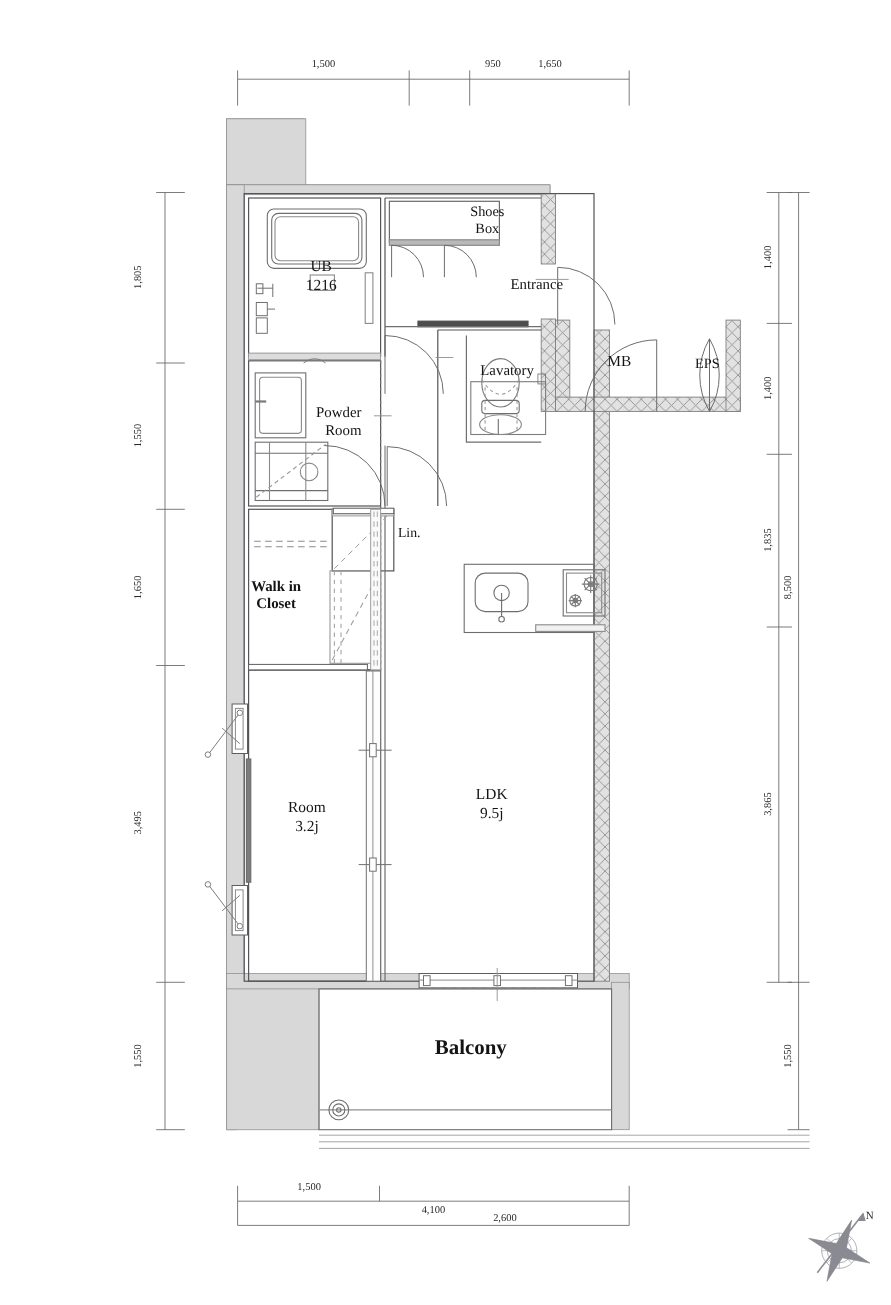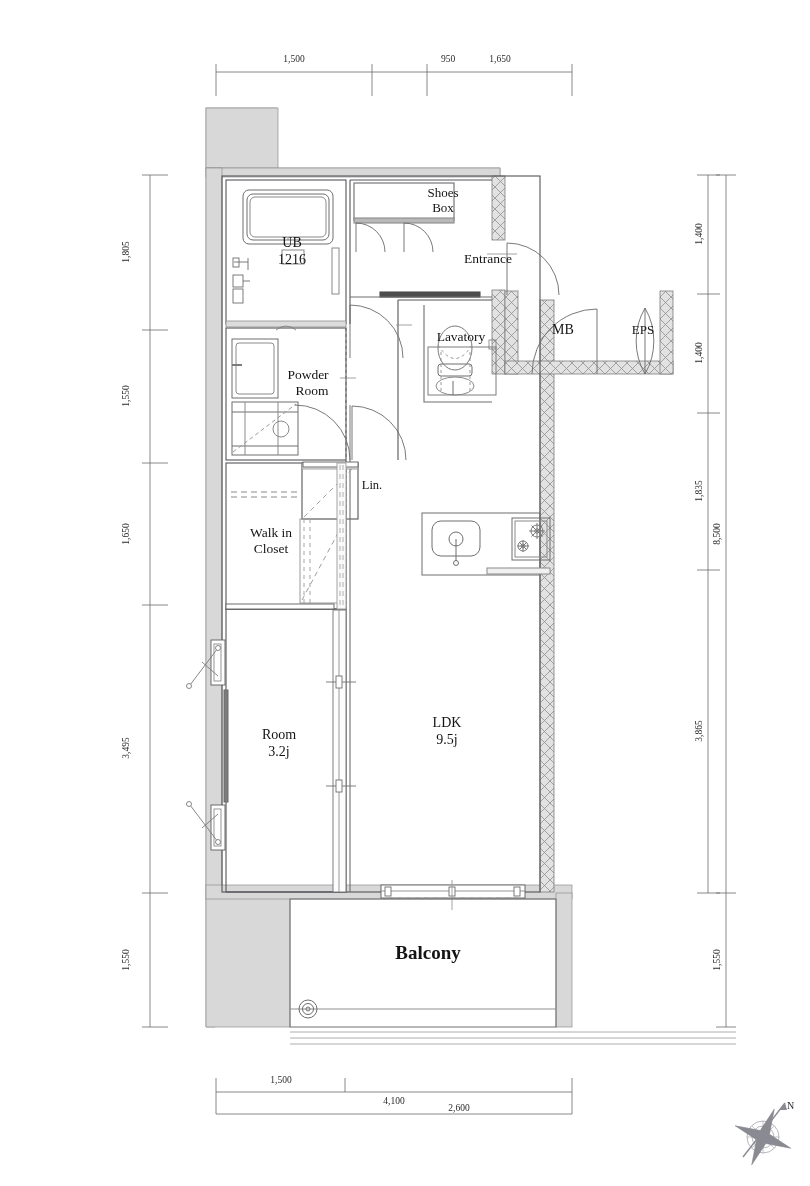--- a/index.html
+++ b/index.html
@@ -315,21 +315,21 @@
 
 <div class="lbl" style="left:308px;top:383px;font-size:13.5px;transform:translate(-50%,-50%);text-align:right;">
   <div>Powder</div>
   <div>Room</div>
 </div>
 
 <div class="lbl" style="left:328px;top:485px;font-size:12.5px;transform:translate(-50%,-50%);margin-left:44px;">
   <div>Lin.</div>
 </div>
 
-<div class="lbl" style="left:271px;top:541px;font-size:13.5px;transform:translate(-50%,-50%);">
+<div class="lbl" style="left:251px;top:541px;font-size:13.5px;transform:translate(-50%,-50%);font-weight:bold;">
   <div>Walk in</div>
   <div>Closet</div>
 </div>
 
 <div class="lbl" style="left:279px;top:744px;font-size:14px;transform:translate(-50%,-50%);">
   <div>Room</div>
   <div>3.2j</div>
 </div>
 
 <div class="lbl" style="left:447px;top:732px;font-size:14px;transform:translate(-50%,-50%);">

